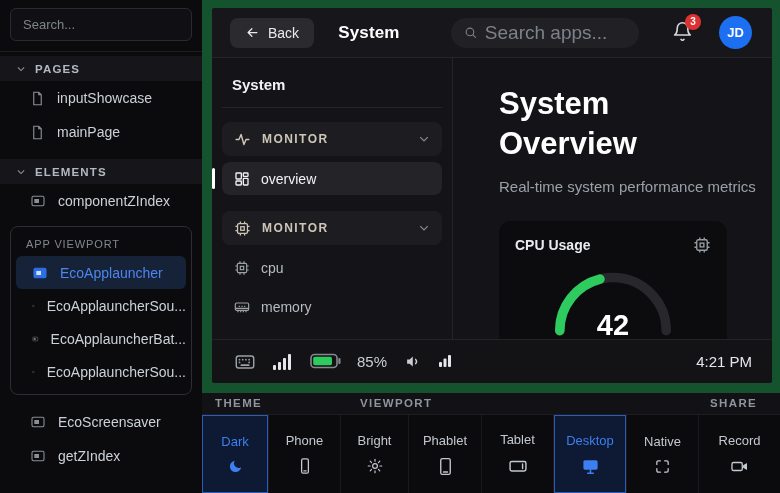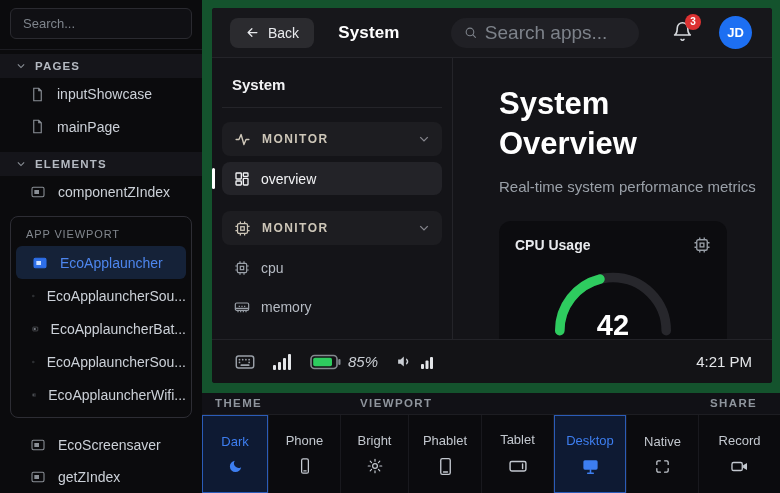--- a/index.html
+++ b/index.html
@@ -83,21 +83,21 @@
               height:170px; }
   .card-head { display:flex; align-items:center; justify-content:space-between; }
   .card-title { font-size:14px; font-weight:bold; color:#e9ebee; }
   .gauge-wrap { width:128px; margin:16px auto 0; position:relative; }
   .gauge-value { position:absolute; left:0; right:0; bottom:-2px; text-align:center;
                  font-size:29px; font-weight:bold; color:#fff; }
 
   .app-statusbar { position:absolute; left:0; right:0; bottom:0; height:44px; background:#131316;
                    border-top:1px solid #232328; display:flex; align-items:center;
                    padding:0 20px 0 22px; gap:17px; z-index:5; }
-  .batt-group, .vol-group { display:flex; align-items:center; gap:7px;font-style:italic; }
+  .batt-group, .vol-group { display:flex; align-items:flex-start; gap:16px; }
   .batt-text { font-size:15px; color:#c9cdd3; }
   .status-time { margin-left:auto; font-size:15px; color:#e4e6e9; }
 
   
   .toolbar { height:100px; flex:none; background:#0b0b0e; display:flex; flex-direction:column; }
   .toolbar-headers { height:22px; flex:none; background:#111116; border-bottom:1px solid #1d1d22;
                      position:relative; font-size:11.5px; font-weight:bold; letter-spacing:0.12em;
                      color:#8f959d; }
   .toolbar-headers span { position:absolute; top:4px; }
   .th-theme { left:13px; } .th-viewport { left:158px; } .th-share { left:508px; }
@@ -177,27 +177,20 @@
             <rect class="cmp-inner" x="6.5" y="9" width="7" height="6"></rect>
           </svg>
         <span>EcoApplauncherBat...</span>
       </div>
       <div class="group-item">
         <svg width="16" height="16" viewBox="0 0 24 24">
             <rect class="cmp-outer" x="3" y="5" width="18" height="14" rx="2"></rect>
             <rect class="cmp-inner" x="6.5" y="9" width="7" height="6"></rect>
           </svg>
         <span>EcoApplauncherSou...</span>
-      </div>
-      <div class="group-item">
-        <svg width="16" height="16" viewBox="0 0 24 24">
-            <rect class="cmp-outer" x="3" y="5" width="18" height="14" rx="2"></rect>
-            <rect class="cmp-inner" x="6.5" y="9" width="7" height="6"></rect>
-          </svg>
-        <span>EcoApplauncherWifi...</span>
       </div>
     </div>
 
     <div class="tree-item" style="margin-top:6px;">
       <svg width="16" height="16" viewBox="0 0 24 24">
           <rect class="cmp-outer" x="3" y="5" width="18" height="14" rx="2"></rect>
           <rect class="cmp-inner" x="6.5" y="9" width="7" height="6"></rect>
         </svg>
       <span>EcoScreensaver</span>
     </div>

